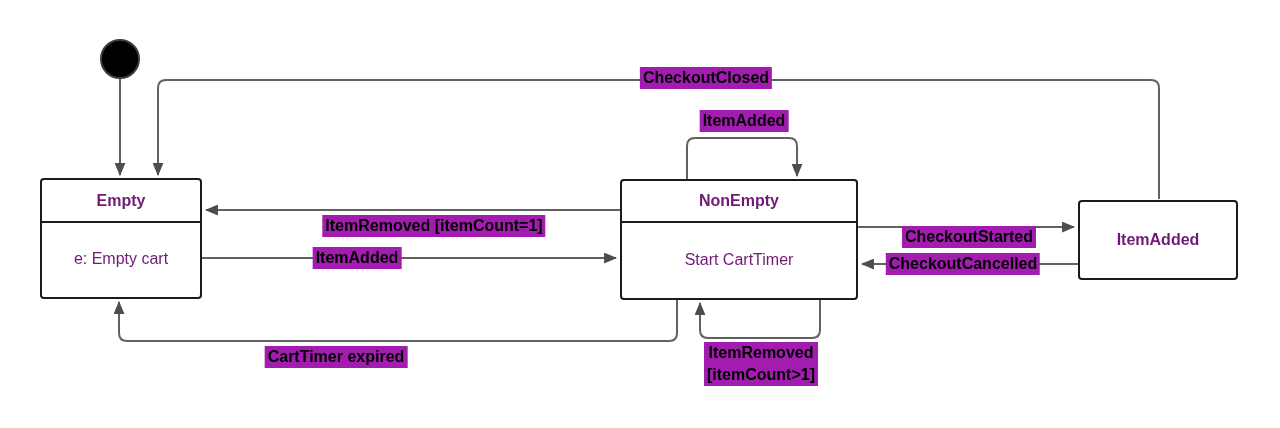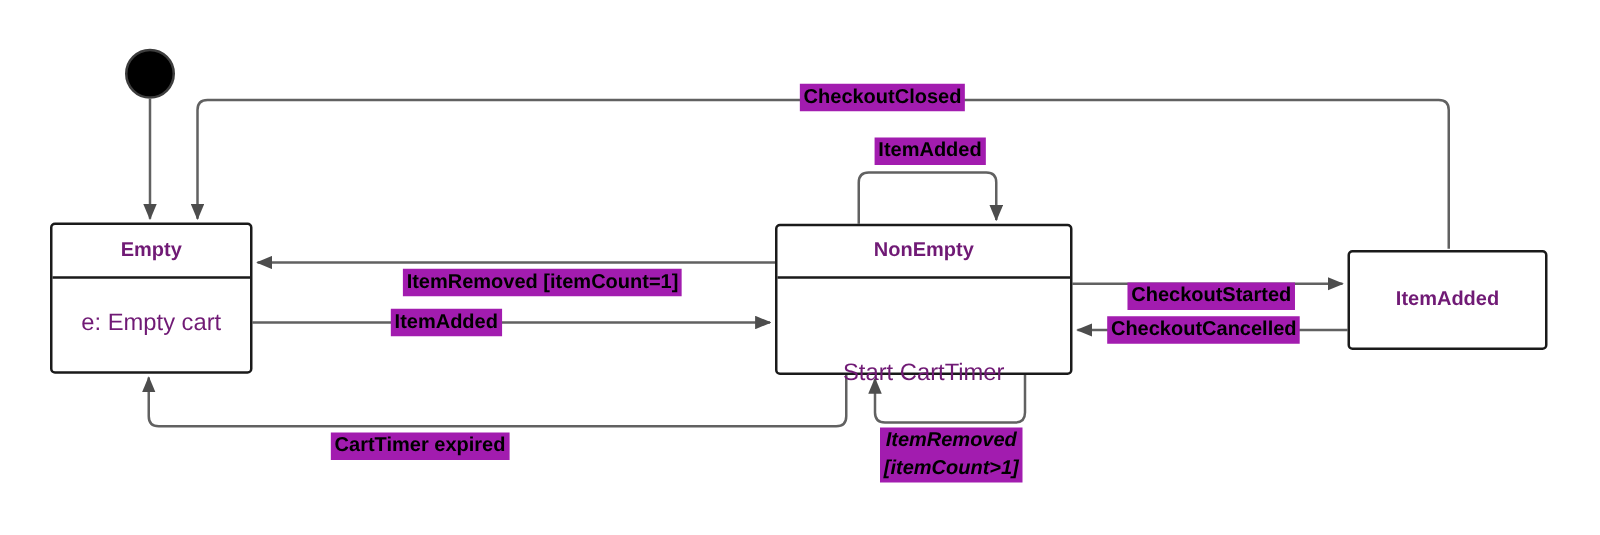--- a/index.html
+++ b/index.html
@@ -45,21 +45,21 @@
     border-bottom: 2px solid #1a1a1a;
   }
   .state-title.no-divider {
     border-bottom: none;
     height: 100%;
   }
   .state-body {
     display: flex;
     align-items: center;
     justify-content: center;
-    font-size: 19px;
+    font-size: 16px;
     font-weight: normal;
   }
   .edge-label {
     position: absolute;
     transform: translate(-50%, -50%);
     background: #a21caf;
     color: #000000;
     font-size: 16px;
     font-weight: bold;
     white-space: nowrap;
@@ -102,39 +102,39 @@
     <path class="edge" marker-end="url(#arrow)" d="M 820 300 L 820 330 Q 820 338 812 338 L 708 338 Q 700 338 700 330 L 700 303"></path>
   </svg>
 
   <div class="state" style="left:40px; top:178px; width:162px; height:121px;">
     <div class="state-title" style="height:43px;">Empty</div>
     <div class="state-body" style="height:72px;">e: Empty cart</div>
   </div>
 
   <div class="state" style="left:620px; top:179px; width:238px; height:121px;">
     <div class="state-title" style="height:42px;">NonEmpty</div>
-    <div class="state-body" style="height:73px;margin-top:39px;">Start CartTimer</div>
+    <div class="state-body" style="height:73px;">Start CartTimer</div>
   </div>
 
   <div class="state" style="left:1078px; top:200px; width:160px; height:80px;">
     <div class="state-title no-divider">ItemAdded</div>
   </div>
 
   <div class="edge-label" style="left:706px; top:78px;">CheckoutClosed</div>
 
   <div class="edge-label" style="left:744px; top:121px;">ItemAdded</div>
 
   <div class="edge-label" style="left:434px; top:226px;">ItemRemoved [itemCount=1]</div>
 
   <div class="edge-label" style="left:357px; top:258px;">ItemAdded</div>
 
   <div class="edge-label" style="left:969px; top:237px;">CheckoutStarted</div>
 
   <div class="edge-label" style="left:963px; top:264px;">CheckoutCancelled</div>
 
   <div class="edge-label" style="left:336px; top:341px;margin-top:16px;">CartTimer expired</div>
 
-  <div class="edge-label" style="left:761px; top:364px;font-style:italic;">
+  <div class="edge-label" style="left:761px; top:364px;">
     <div>ItemRemoved</div>
     <div>[itemCount&gt;1]</div>
   </div>
 
 </div>
 
 </body></html>

